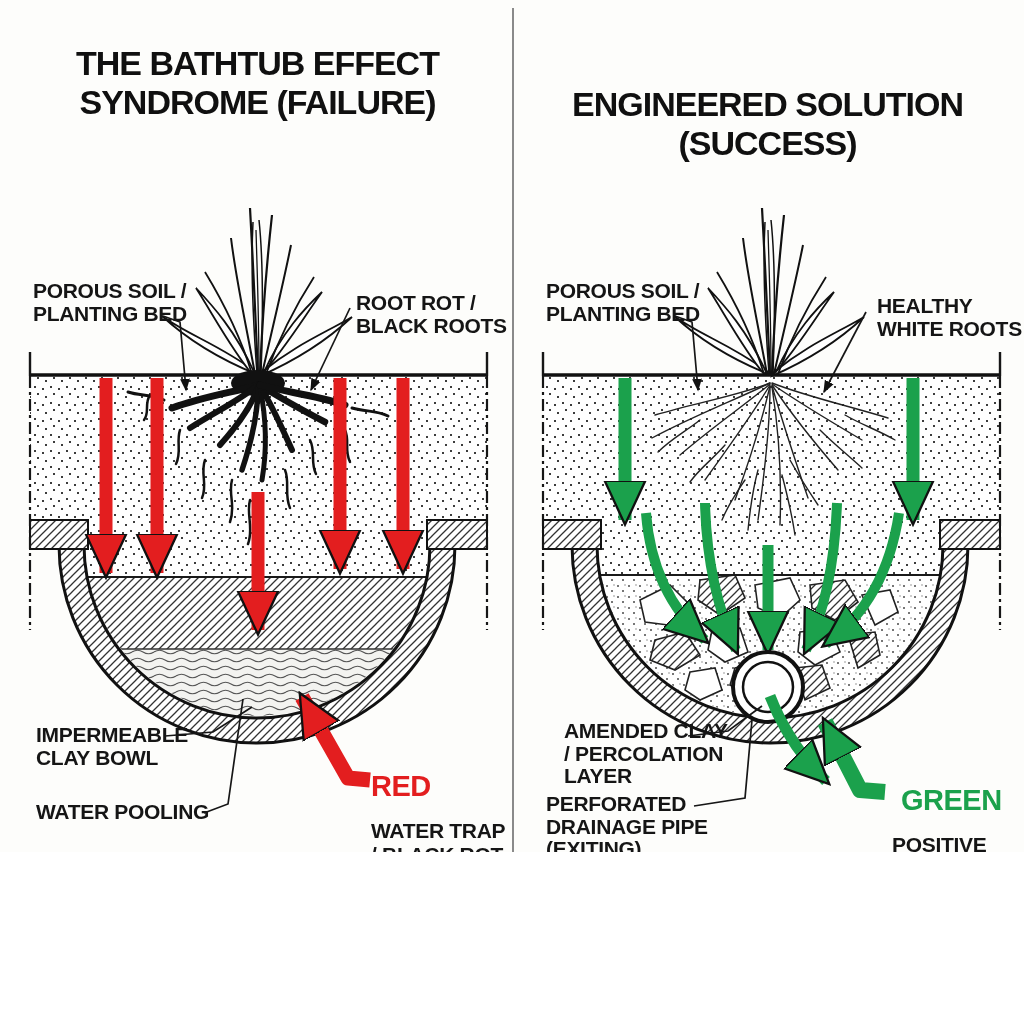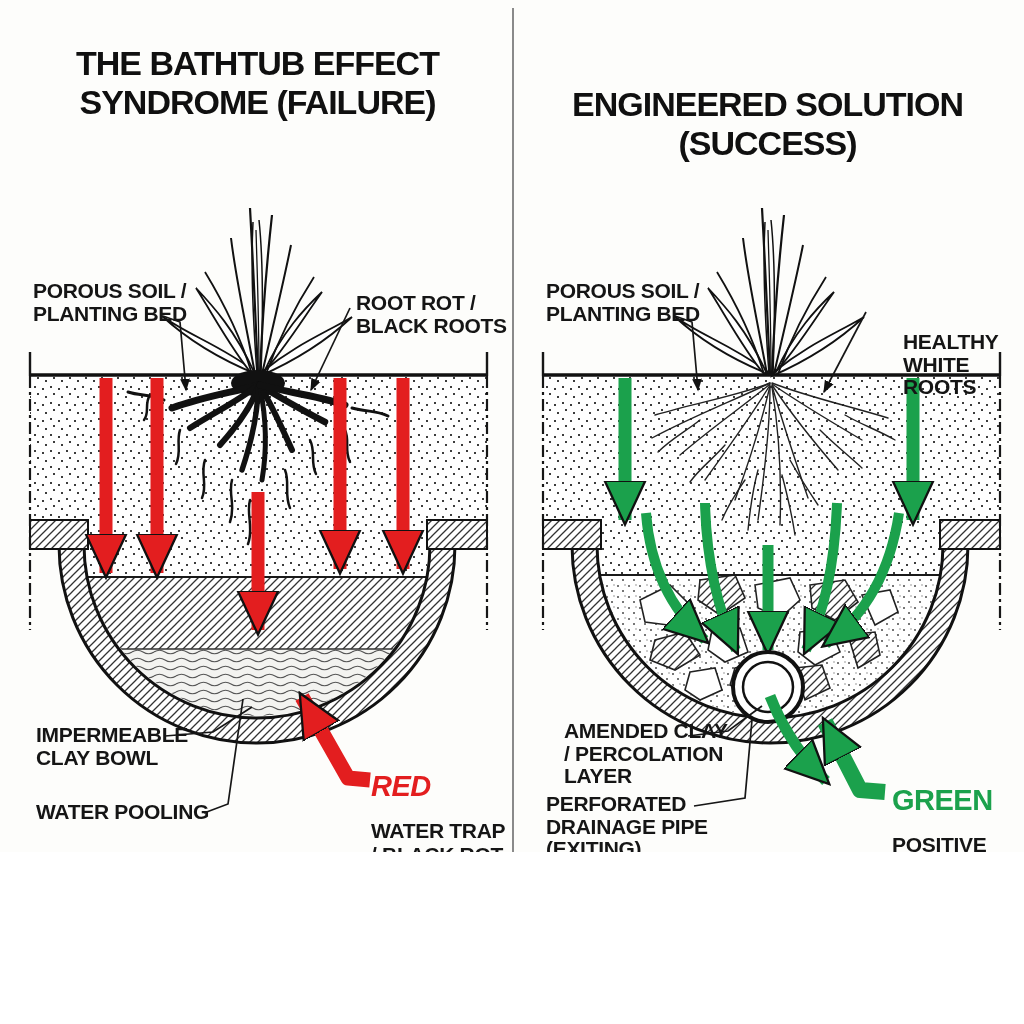--- a/index.html
+++ b/index.html
@@ -7,22 +7,22 @@
   #stage{position:relative;width:1024px;height:852px;background:#fdfdfb;overflow:hidden;
          font-family:"Liberation Sans",sans-serif;}
   svg{position:absolute;left:0;top:0;}
   .lbl{position:absolute;font-weight:700;font-size:21px;line-height:1.08;color:#151515;
        letter-spacing:-0.3px;white-space:pre-line;}
   .ttl{position:absolute;font-weight:700;font-size:34px;line-height:1.16;color:#101010;
        letter-spacing:-1px;text-align:center;white-space:pre-line;}
   .legend{position:absolute;white-space:pre-line;}
   .legend .word{font-weight:700;font-size:29px;letter-spacing:-0.5px;line-height:1.05;}
   .legend .desc{font-weight:700;font-size:21px;line-height:1.1;color:#151515;letter-spacing:-0.3px;}
-  .word-red{color:var(--red);font-style:italic;}
-  .word-green{color:var(--green);}
+  .word-red{color:var(--red);}
+  .word-green{color:var(--green);text-align:right;}
   
   .ar13{stroke:var(--red);stroke-width:13;fill:none;}
   .ar15{stroke:var(--red);stroke-width:15;fill:none;stroke-linejoin:round;}
   .ag13{stroke:var(--green);stroke-width:13;fill:none;}
   .ag11{stroke:var(--green);stroke-width:11;fill:none;}
   .ag10{stroke:var(--green);stroke-width:10;fill:none;}
   .ag16{stroke:var(--green);stroke-width:16;fill:none;stroke-linejoin:round;}
   .cl{stroke:#161616;stroke-width:1.7;fill:none;}
   .edge{stroke:#161616;stroke-width:2.4;fill:none;}
   .edged{stroke:#161616;stroke-width:2.2;fill:none;stroke-dasharray:12 4 3 4;}
@@ -251,21 +251,21 @@
 <div class="lbl" style="left:36px;top:801px;text-align:center;">WATER POOLING</div>
 
 <div class="legend" style="left:371px;top:753px;">
   <div class="word word-red">RED</div>
   <div class="desc">WATER TRAP
 / BLACK ROT</div>
 </div>
 
 <div class="lbl" style="left:546px;top:280px;">POROUS SOIL /
 PLANTING BED</div>
-<div class="lbl" style="left:903px;top:295px;margin-top:36px;">HEALTHY
+<div class="lbl" style="left:877px;top:295px;">HEALTHY
 WHITE ROOTS</div>
 <div class="lbl" style="left:546px;top:720px;margin-left:18px;">AMENDED CLAY
 / PERCOLATION
 LAYER</div>
 <div class="lbl" style="left:546px;top:793px;">PERFORATED
 DRAINAGE PIPE
 (EXITING)</div>
 
 <div class="legend" style="left:892px;top:767px;">
   <div class="word word-green">GREEN</div>

